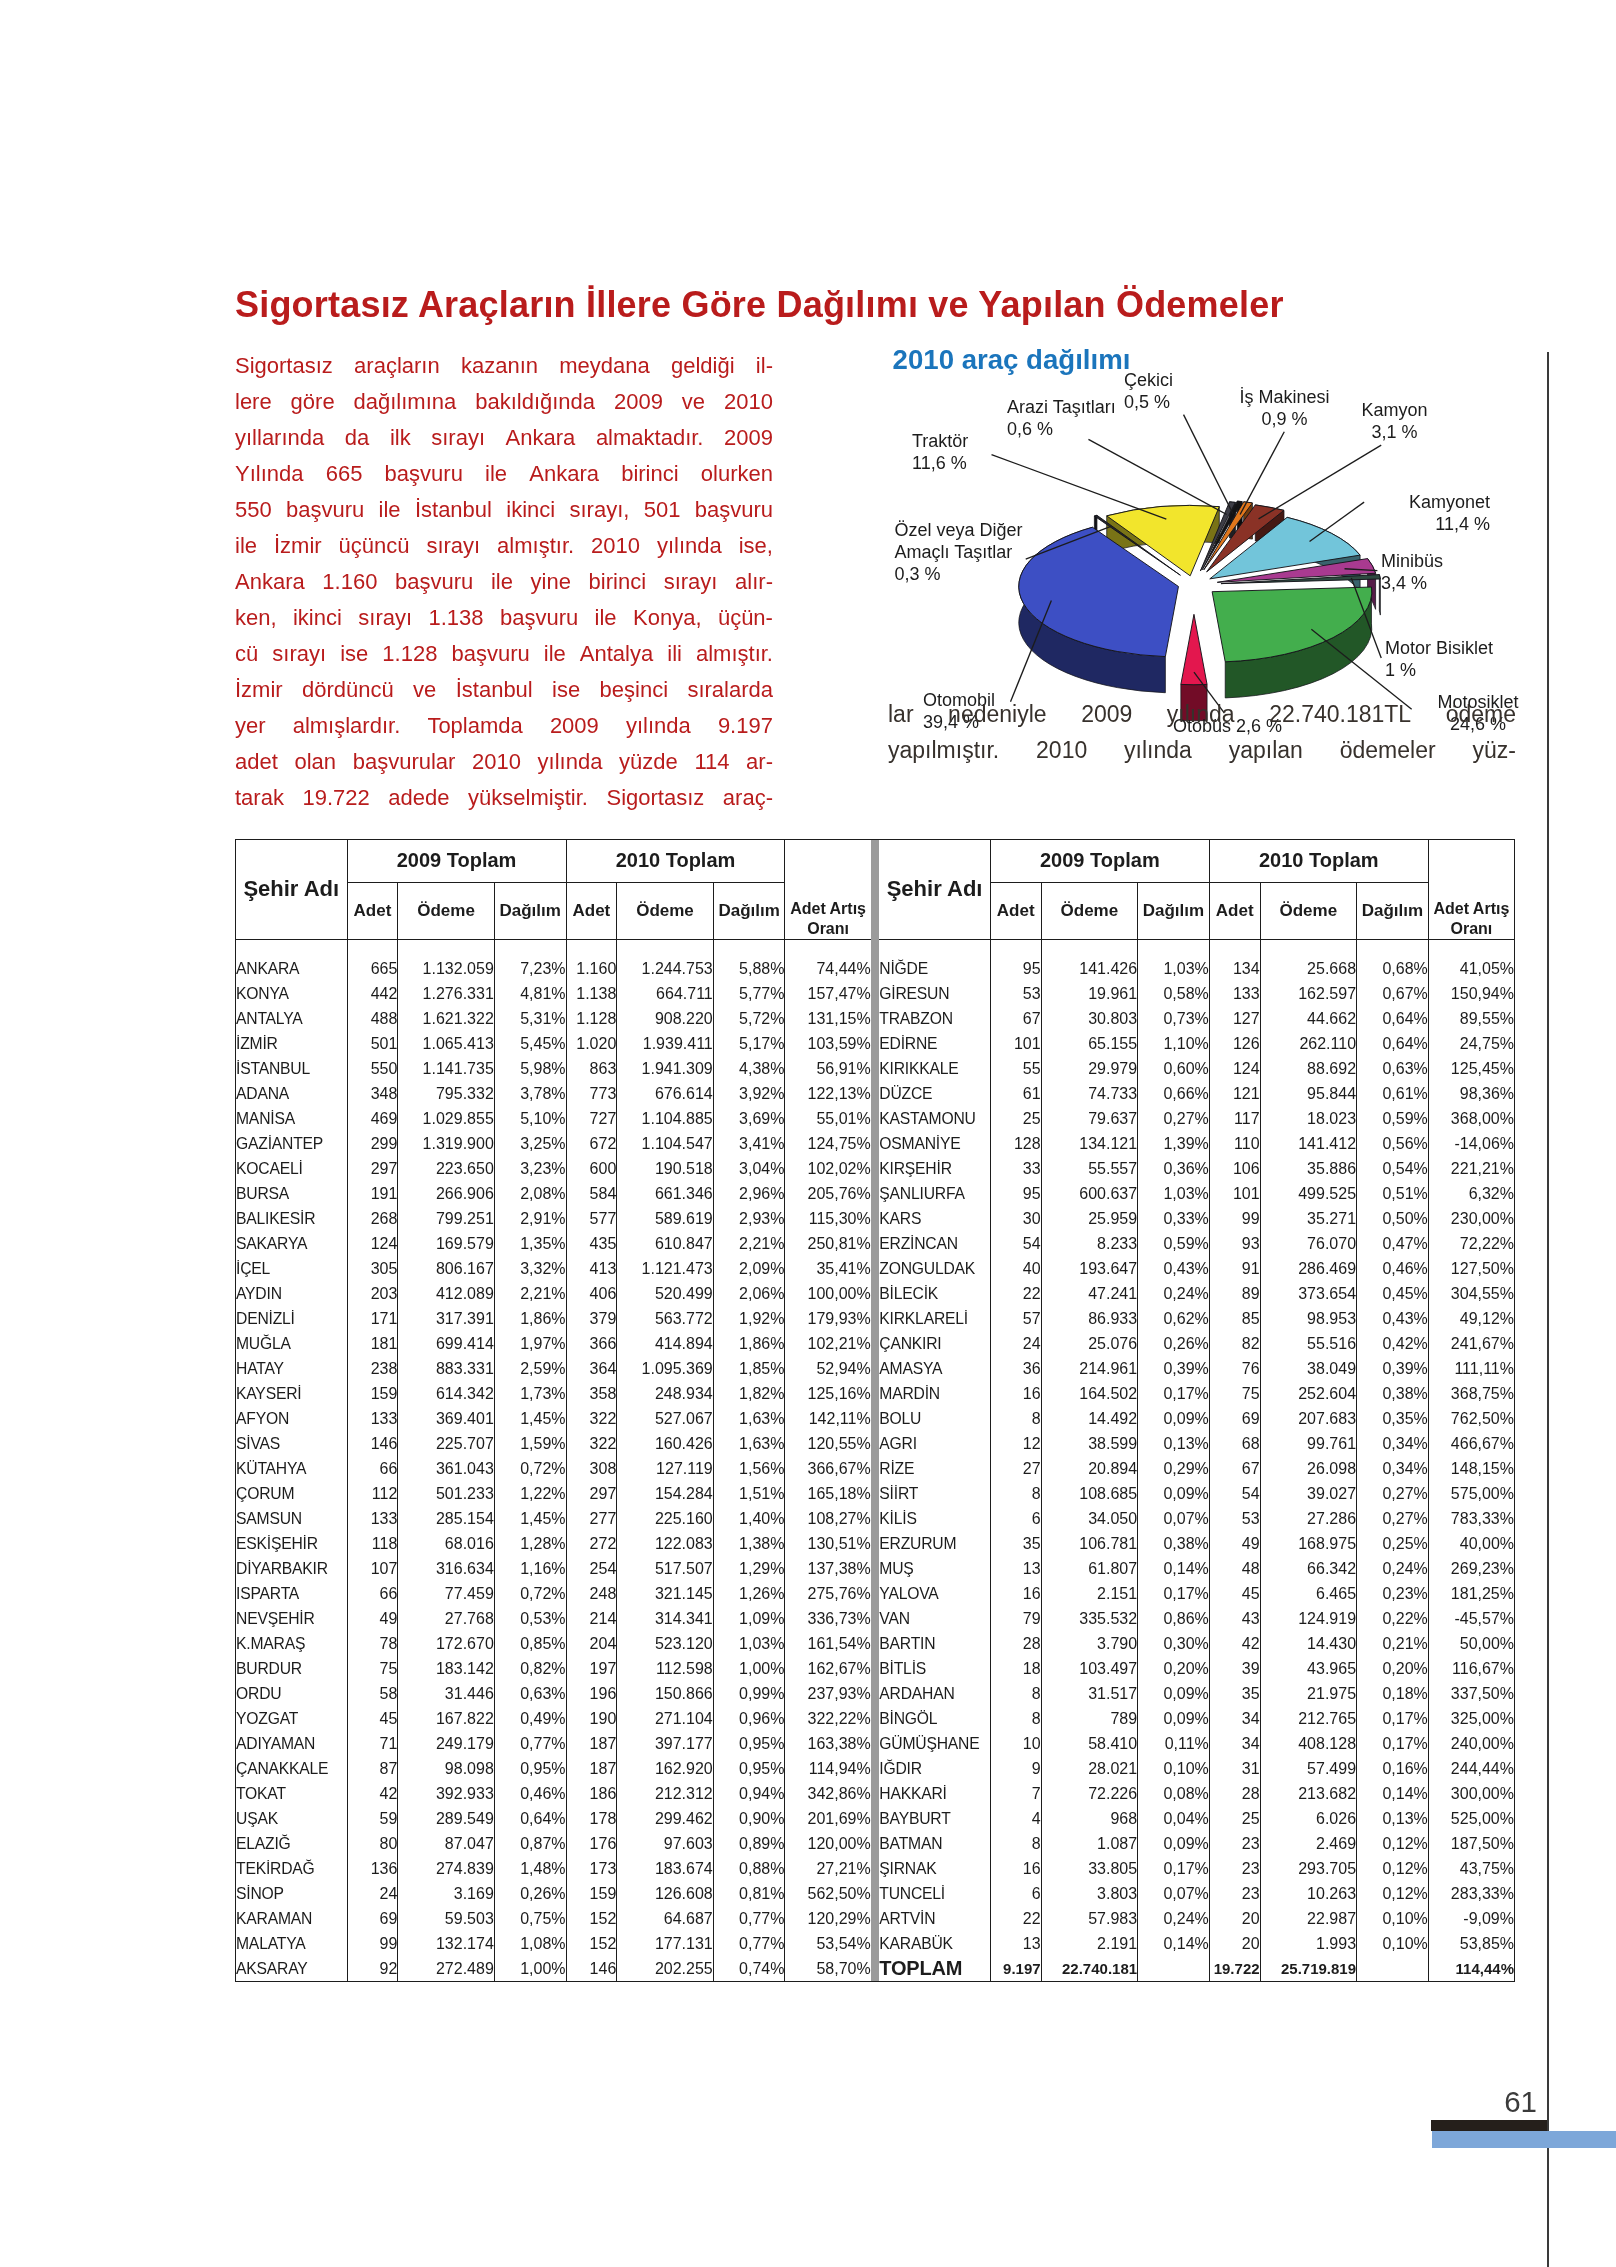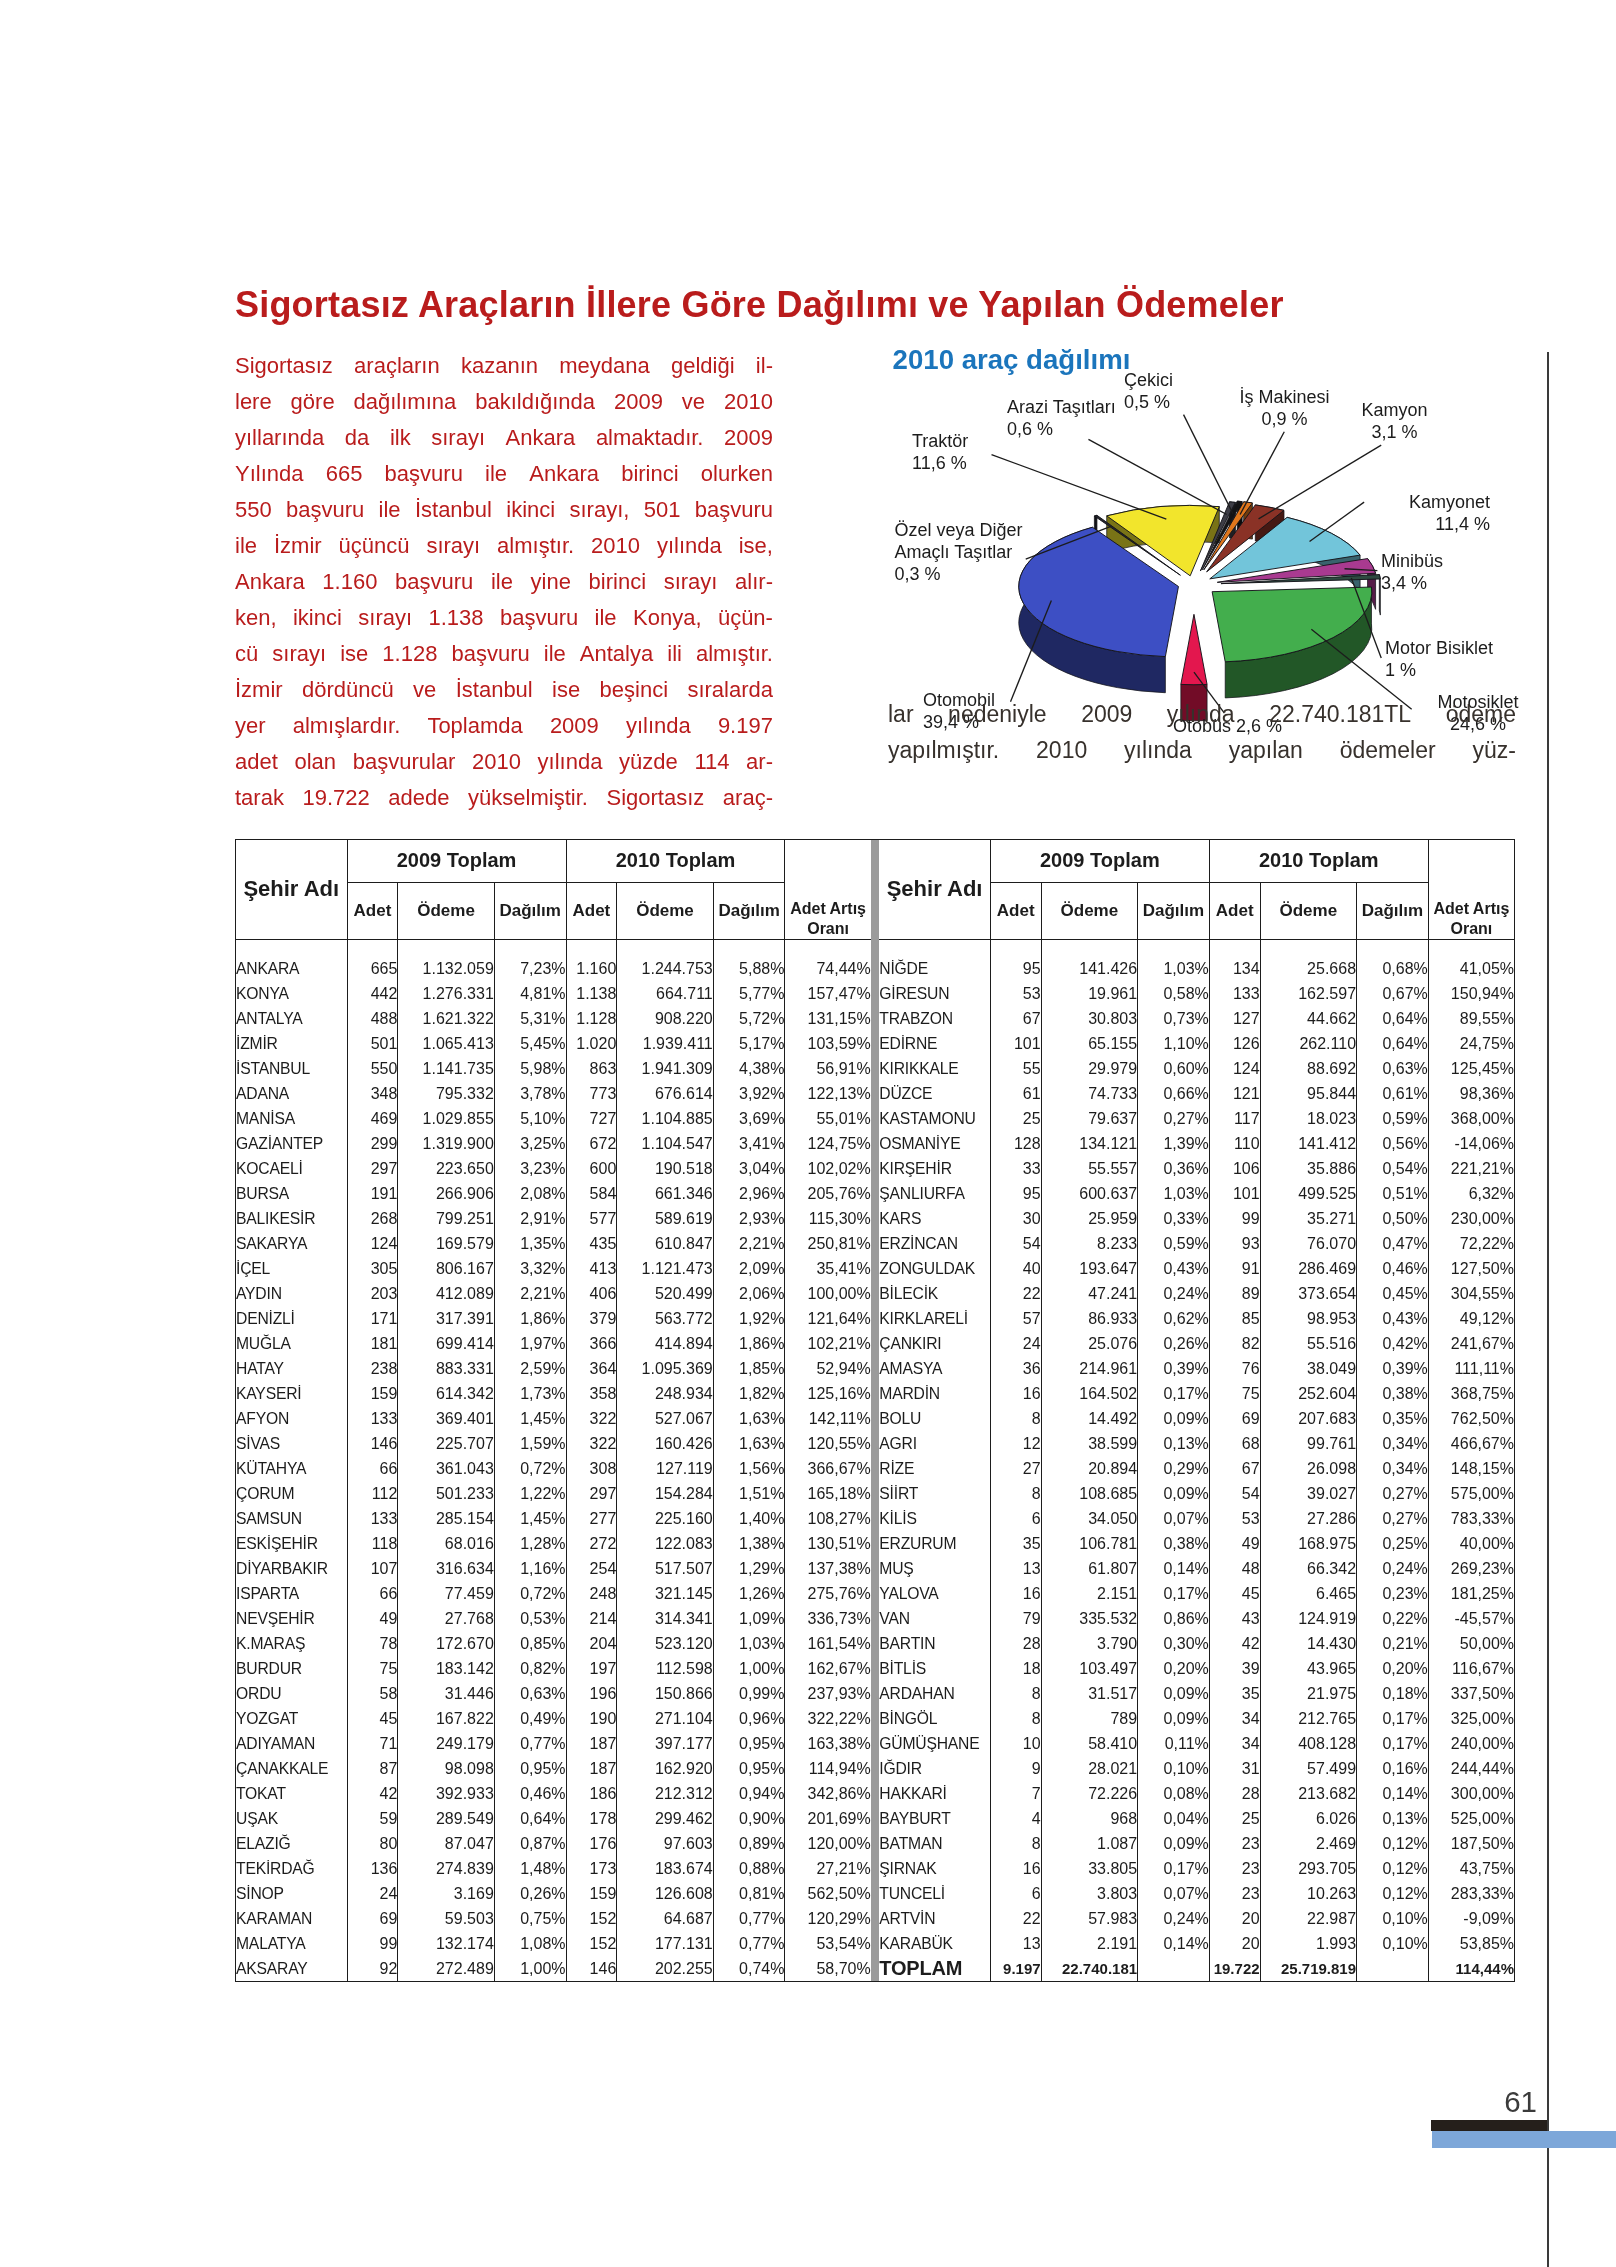--- a/index.html
+++ b/index.html
@@ -463,21 +463,21 @@
           <td class="pct">100,00%</td>
         </tr>
         <tr>
           <td class="city">DENİZLİ</td>
           <td class="num">171</td>
           <td class="num">317.391</td>
           <td class="pct">1,86%</td>
           <td class="num">379</td>
           <td class="num">563.772</td>
           <td class="pct">1,92%</td>
-          <td class="pct">121,64%</td>
+          <td class="pct">179,93%</td>
         </tr>
         <tr>
           <td class="city">MUĞLA</td>
           <td class="num">181</td>
           <td class="num">699.414</td>
           <td class="pct">1,97%</td>
           <td class="num">366</td>
           <td class="num">414.894</td>
           <td class="pct">1,86%</td>
           <td class="pct">102,21%</td>

